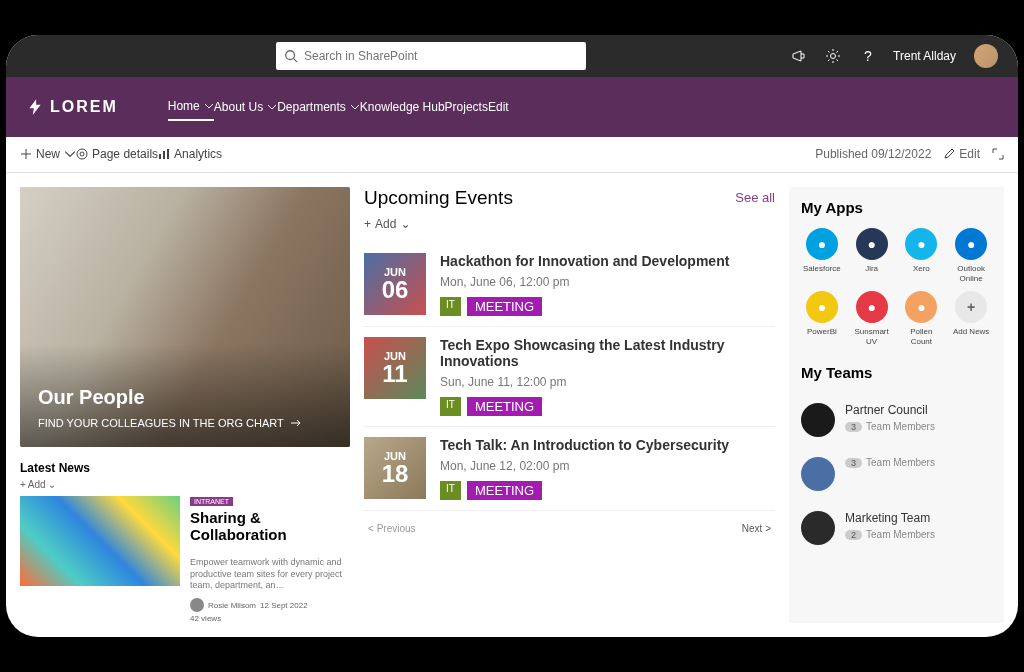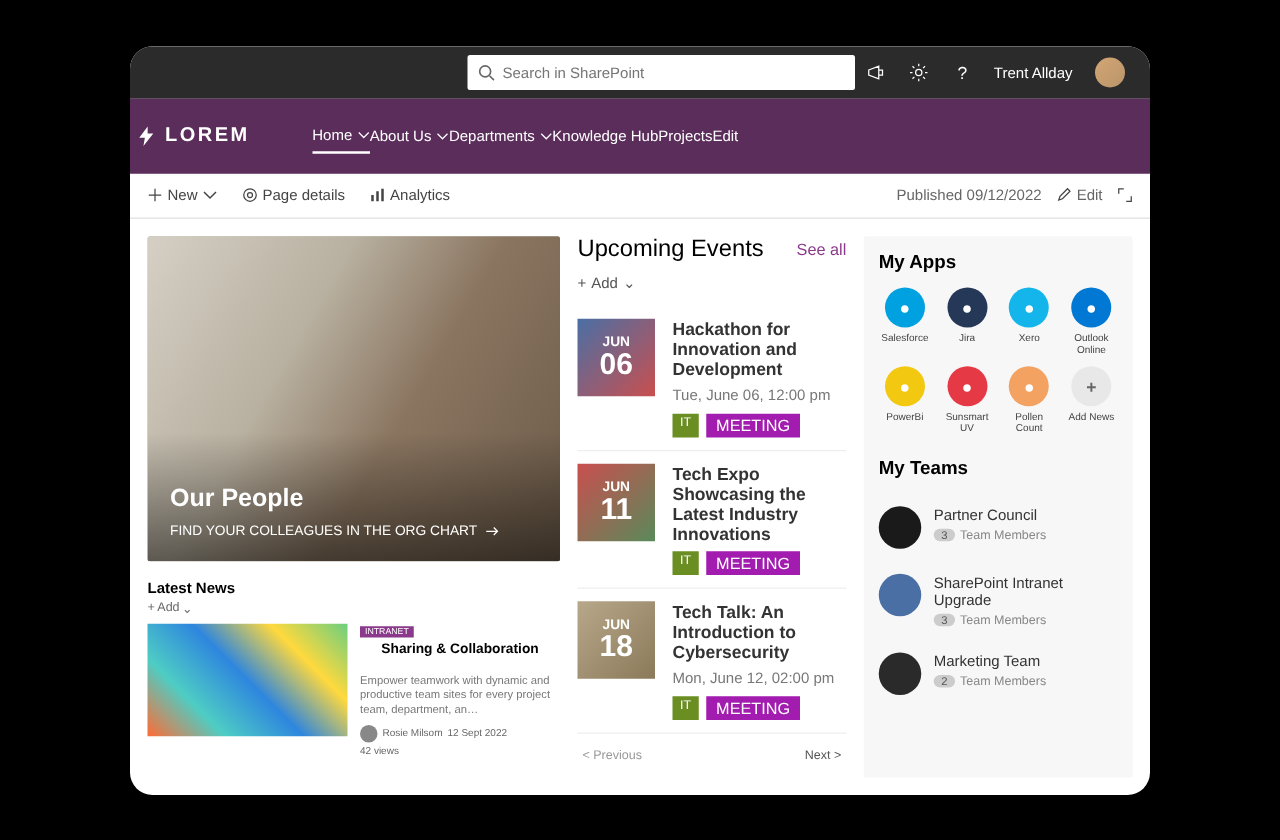--- a/index.html
+++ b/index.html
@@ -1,51 +1,51 @@
 <!DOCTYPE html>
 <html><head>
 <meta charset="utf-8">
 <style>
 * { margin: 0; padding: 0; box-sizing: border-box; font-family: "Segoe UI", Arial, sans-serif; }
 body { background: #000; display: flex; justify-content: center; align-items: center; min-height: 672px; }
-.frame { width: 816px; background: #fff; border-radius: 18px; overflow: hidden; box-shadow: 0 0 30px rgba(0,0,0,0.5); }
+.frame { width: 1012px; background: #fff; border-radius: 32px; overflow: hidden; box-shadow: 0 0 30px rgba(0,0,0,0.5); }
 .topbar { background: #2b2b2b; height: 42px; display: flex; align-items: center; padding: 0 20px; color: #fff; }
 .search-wrap { margin-left: 250px; width: 310px; background: #fff; border-radius: 2px; display: flex; align-items: center; padding: 4px 8px; height: 28px; }
 .search-wrap svg { width: 14px; height: 14px; }
 .search-wrap input { border: none; outline: none; font-size: 12px; margin-left: 6px; flex: 1; }
 .topbar-right { margin-left: auto; display: flex; align-items: center; gap: 18px; font-size: 12px; }
 .topbar-right svg { width: 16px; height: 16px; fill: #fff; }
 .avatar { width: 24px; height: 24px; border-radius: 50%; background: linear-gradient(135deg,#d4a574,#b8956a); }
-.navbar { background: #5a2d5a; height: 60px; display: flex; align-items: center; padding: 0 4px; color: #fff; }
+.navbar { background: #5a2d5a; height: 60px; display: flex; align-items: center; padding: 0 20px; color: #fff; }
 .logo { display: flex; align-items: center; gap: 6px; font-weight: bold; font-size: 16px; letter-spacing: 2px; }
 .logo svg { width: 18px; height: 18px; fill: #fff; }
 .nav-links { display: flex; margin-left: 50px; font-size: 12px; }
 .nav-links > div { display: flex; align-items: center; gap: 4px; cursor: pointer; padding: 6px 0; }
 .nav-links .active { border-bottom: 2px solid #fff; }
 .nav-links svg { width: 10px; height: 10px; fill: #fff; }
 .subbar { height: 36px; border-bottom: 1px solid #e0e0e0; display: flex; align-items: center; padding: 0 14px; font-size: 12px; color: #444; }
-.subbar-left { display: flex; gap: 20px; align-items: center; text-align: center; }
+.subbar-left { display: flex; gap: 0; align-items: center; text-align: center; }
 .subbar-left > div { display: flex; align-items: center; gap: 4px; cursor: pointer; }
 .subbar-right { margin-left: auto; display: flex; align-items: center; gap: 12px; color: #666; }
 .subbar svg { width: 12px; height: 12px; }
 .content { display: flex; padding: 14px; gap: 14px; }
 .col-left { width: 330px; }
 .hero { height: 260px; background: linear-gradient(135deg,#c4b8a8,#8a9a8a); position: relative; border-radius: 2px; overflow: hidden; }
 .hero-img { position:absolute; inset:0; background: linear-gradient(120deg, #d5cfc5 0%, #b8b0a0 35%, #8a7560 60%, #6b5a48 100%); }
 .hero-overlay { position: absolute; bottom: 0; left: 0; right: 0; padding: 18px; color: #fff; background: linear-gradient(transparent, rgba(0,0,0,0.5)); }
 .hero-title { font-size: 20px; font-weight: 600; margin-bottom: 8px; margin-top: 24px; }
 .hero-sub { font-size: 11px; display: flex; align-items: center; gap: 6px; }
 .news-section { margin-top: 14px; }
 .news-header { font-size: 12px; font-weight: 600; margin-bottom: 4px; }
 .news-add { font-size: 10px; color: #666; margin-bottom: 6px; display: flex; align-items: center; gap: 2px; }
 .news-body { display: flex; gap: 10px; }
 .news-thumb { width: 160px; height: 90px; background: linear-gradient(45deg,#ff6b35,#4ecdc4,#2e86de,#ffd93d,#6bcf7f); }
 .news-text { flex: 1; font-size: 9px; }
 .news-tag { background: #8b3a8b; color: #fff; font-size: 7px; padding: 1px 4px; display: inline-block; margin-bottom: 3px; }
-.news-title { font-size: 11px; font-weight: 600; margin-bottom: 14px; text-align: center; }
+.news-title { font-size: 15px; font-weight: 600; margin-bottom: 14px; }
 .news-desc { color: #777; line-height: 1.3; }
 .news-author { display: flex; align-items: center; gap: 4px; margin-top: 6px; color: #666; font-size: 8px; }
 .author-avatar { width: 14px; height: 14px; border-radius: 50%; background: #888; }
 .col-mid { flex: 1; }
 .events-header { display: flex; align-items: center; margin-bottom: 8px; }
 .events-title { font-size: 19px; font-weight: 400; }
 .see-all { margin-left: auto; color: #8b3a8b; font-size: 13px; cursor: pointer; }
 .events-add { font-size: 12px; color: #555; margin-bottom: 12px; display: flex; align-items: center; gap: 4px; cursor: pointer; }
 .event-item { display: flex; gap: 14px; padding: 10px 0; border-bottom: 1px solid #eee; }
 .event-date { width: 62px; height: 62px; display: flex; flex-direction: column; align-items: center; justify-content: center; color: #fff; font-weight: bold; }
@@ -228,34 +228,35 @@
       </div>
       <div class="events-add">+ <span>Add</span> ⌄</div>
 
       <div class="event-item">
         <div class="event-date ev1">
             <div class="month">JUN</div>
             <div class="day">06</div>
           </div>
         <div class="event-info">
           <div class="event-name">Hackathon for Innovation and Development</div>
-          <div class="event-time">Tue, June 06, 12:00 pm</div>
+          <div class="event-time">Mon, June 06, 12:00 pm</div>
           <div class="event-tags">
               <span class="tag-it">IT</span>
               <span class="tag-meeting">MEETING</span>
             </div>
         </div>
       </div>
       <div class="event-item">
         <div class="event-date ev2">
             <div class="month">JUN</div>
             <div class="day">11</div>
           </div>
         <div class="event-info">
           <div class="event-name">Tech Expo Showcasing the Latest Industry Innovations</div>
+          <div class="event-time">Sun, June 11, 12:00 pm</div>
           <div class="event-tags">
               <span class="tag-it">IT</span>
               <span class="tag-meeting">MEETING</span>
             </div>
         </div>
       </div>
       <div class="event-item">
         <div class="event-date ev3">
             <div class="month">JUN</div>
             <div class="day">18</div>
@@ -319,21 +320,20 @@
               <div class="team-name">Partner Council</div>
               <div class="team-members">
                 <span class="team-count">3</span>
                 <span>Team Members</span>
               </div>
             </div>
           </div>
           <div class="team-item">
             <div class="team-icon" style="background:#4a6fa5"></div>
             <div class="team-info">
-              <div class="team-name">SharePoint Intranet Upgrade</div>
               <div class="team-members">
                 <span class="team-count">3</span>
                 <span>Team Members</span>
               </div>
             </div>
           </div>
           <div class="team-item">
             <div class="team-icon" style="background:#2a2a2a"></div>
             <div class="team-info">
               <div class="team-name">Marketing Team</div>

